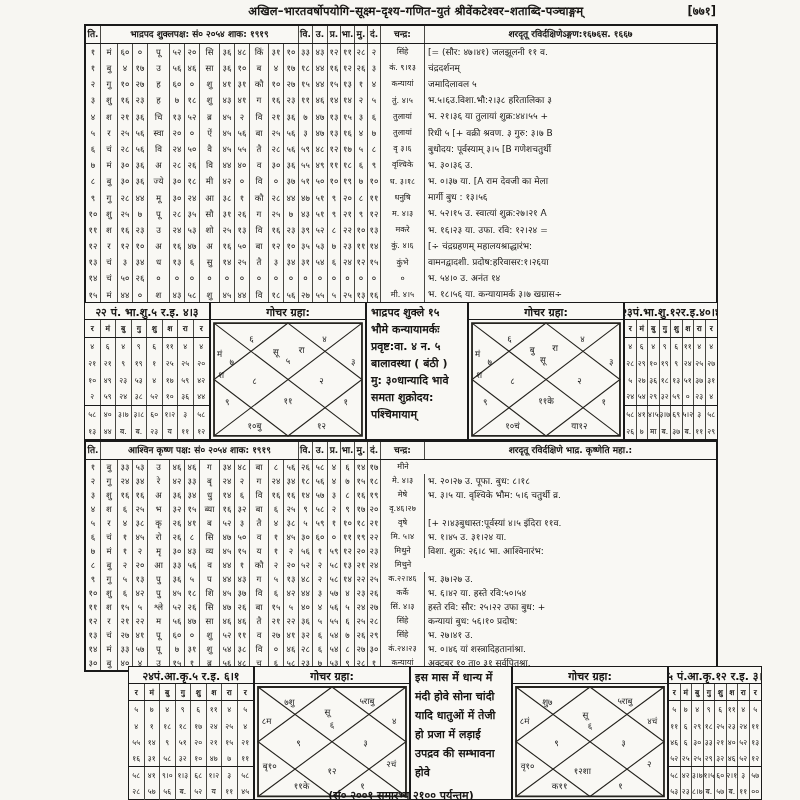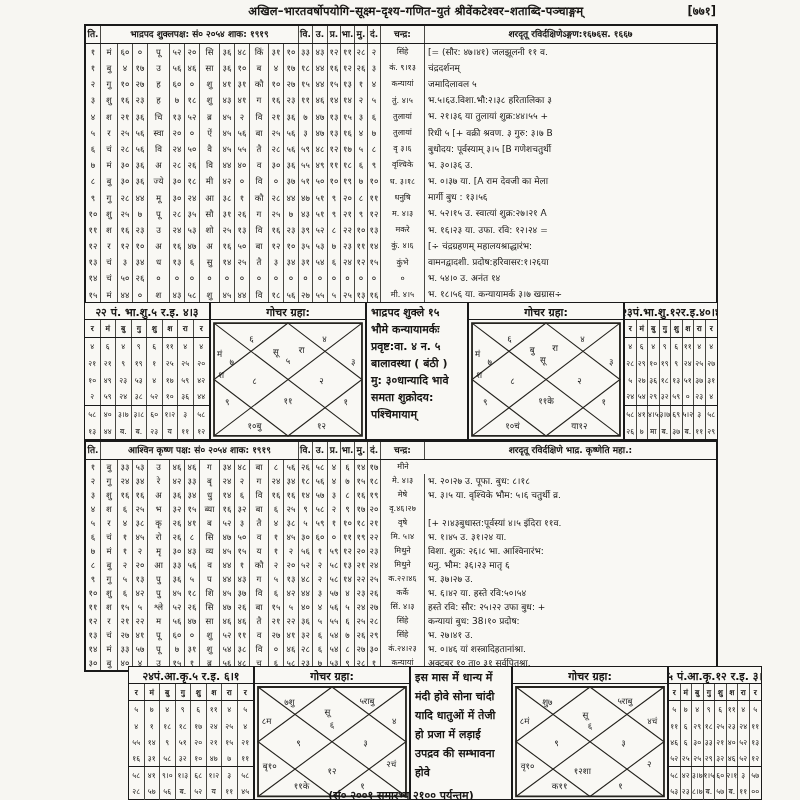--- a/index.html
+++ b/index.html
@@ -843,21 +843,20 @@
       <div class="mcell">कौ</div>
       <div class="mcell">२</div>
       <div class="mcell">२०</div>
       <div class="mcell">५२</div>
       <div class="mcell">२</div>
       <div class="mcell">५८</div>
       <div class="mcell">१३</div>
       <div class="mcell">२१</div>
       <div class="mcell">२४</div>
       <div class="mcell chandracell">मिथुने</div>
-      <div class="mcell notescell">धनु. भौम: ३६।२३ मातृ ६</div>
     </div>
     <div class="mrow">
       <div class="mcell">९</div>
       <div class="mcell">गु</div>
       <div class="mcell">५</div>
       <div class="mcell">१३</div>
       <div class="mcell">पु</div>
       <div class="mcell">३६</div>
       <div class="mcell">५</div>
       <div class="mcell">प</div>
@@ -935,21 +934,21 @@
       <div class="mcell">तै</div>
       <div class="mcell">२१</div>
       <div class="mcell">२२</div>
       <div class="mcell">३६</div>
       <div class="mcell">५</div>
       <div class="mcell">५५</div>
       <div class="mcell">६</div>
       <div class="mcell">२५</div>
       <div class="mcell">२८</div>
       <div class="mcell chandracell">सिंहे</div>
-      <div class="mcell notescell">कन्यायां बुध: 38।१० प्रदोष:</div>
+      <div class="mcell notescell">कन्यायां बुध: ५६।१० प्रदोष:</div>
     </div>
     <div class="mrow">
       <div class="mcell">१३</div>
       <div class="mcell">चं</div>
       <div class="mcell">२७</div>
       <div class="mcell">४१</div>
       <div class="mcell">पू</div>
       <div class="mcell">६०</div>
       <div class="mcell">०</div>
       <div class="mcell">शु</div>

